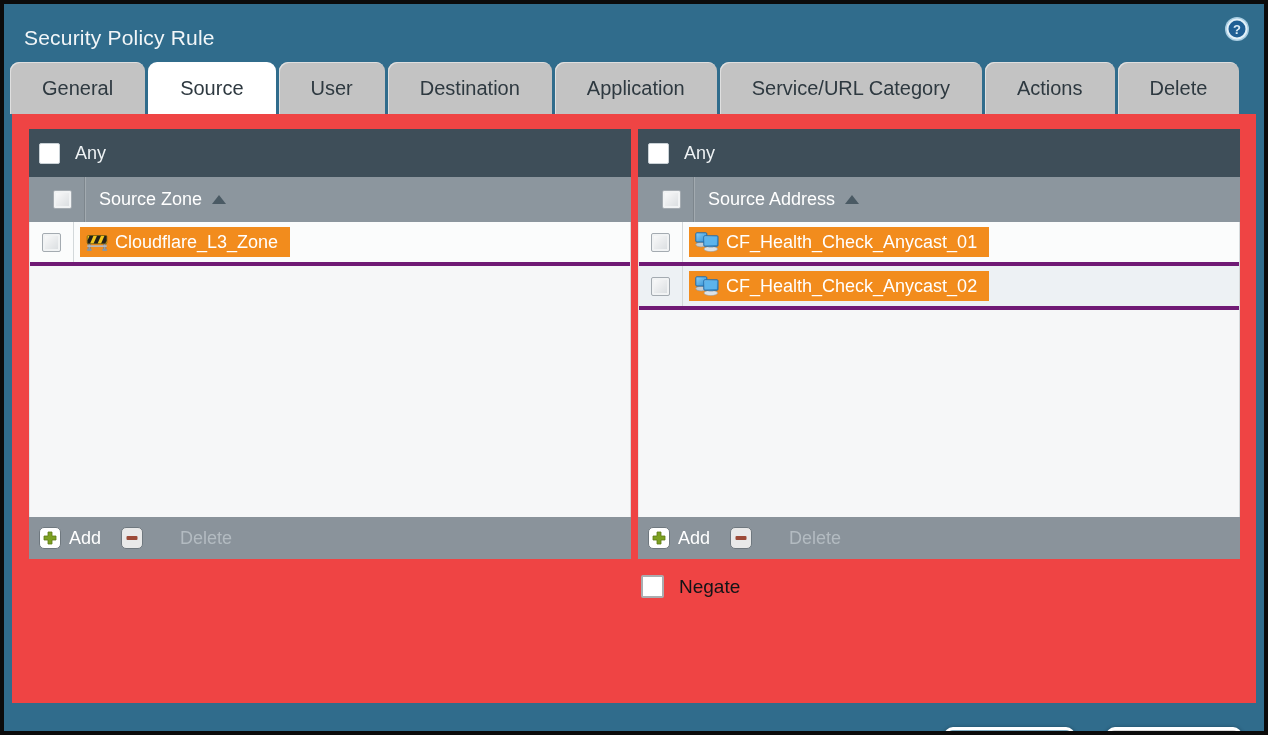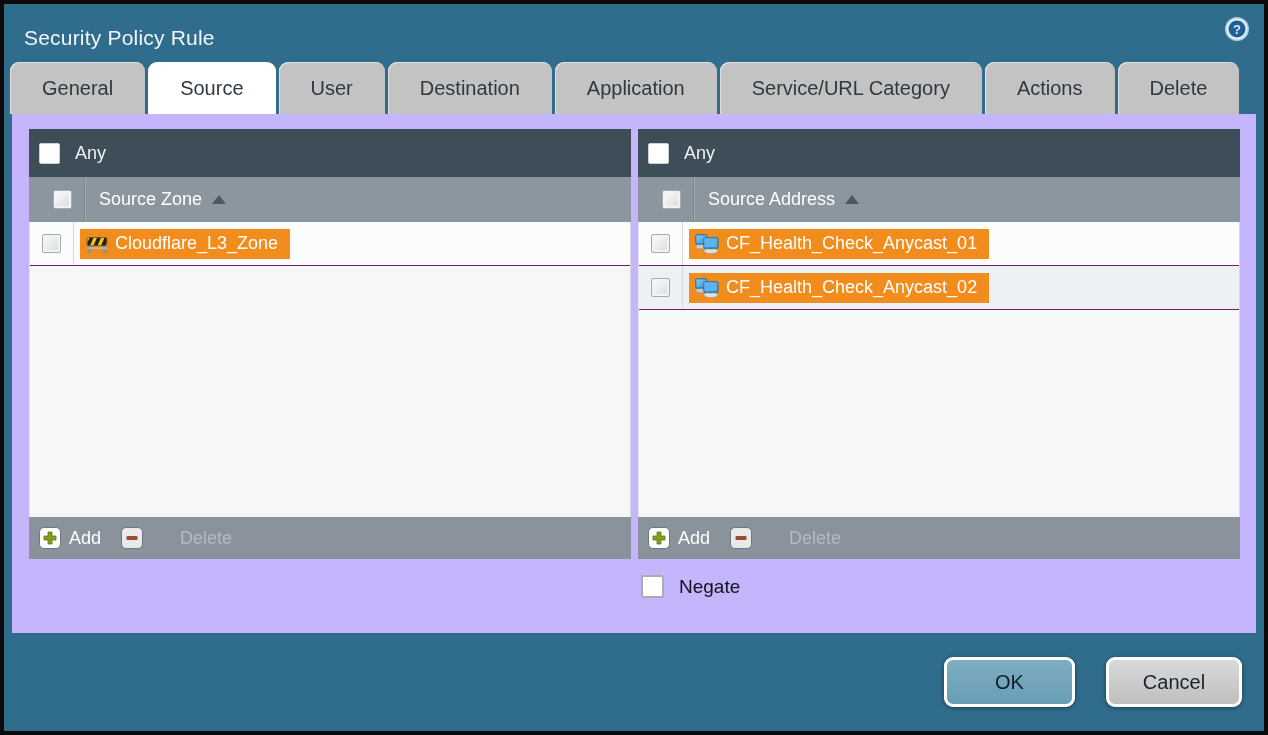--- a/index.html
+++ b/index.html
@@ -39,23 +39,23 @@
     font-size: 20px;
     border-radius: 9px 9px 0 0;
     box-shadow: inset 1px 1px 0 #dfdfdf;
     cursor: pointer;
     white-space: nowrap;
   }
   .tab.active { background: #ffffff; box-shadow: none; }
 
   
   .content {
-    background: #c4b5fd;
+    background: #ef4444;
     margin: 0 8px;
-    height: 519px;
+    height: 589px;
   }
   .panels {
     display: flex; gap: 7px;
     padding: 15px 16px 0 17px;
   }
   .panel { width: 602px; display: flex; flex-direction: column; }
 
   .panel-any {
     background: #3E4E59; height: 48px;
     display: flex; align-items: center;
@@ -105,21 +105,21 @@
   .panel-rows {
     height: 295px;
     background: #f6f7f8;
     border-left: 1px solid #e3e6e8;
     border-right: 1px solid #d6dadc;
     overflow: hidden;
   }
   .row {
     height: 44px;
     display: flex; align-items: center;
-    border-bottom: 1px solid #701a75;
+    border-bottom: 4px solid #701a75;
   }
   .row:nth-child(odd) { background: #fbfcfc; }
   .row:nth-child(even) { background: #edf1f4; }
   .row .cb-cell { border-right: 1px solid #d3d8da; box-shadow: none; }
   .chip {
     margin-left: 6px;
     height: 30px;
     background: #F28C1D;
     display: flex; align-items: center;
     gap: 7px;

